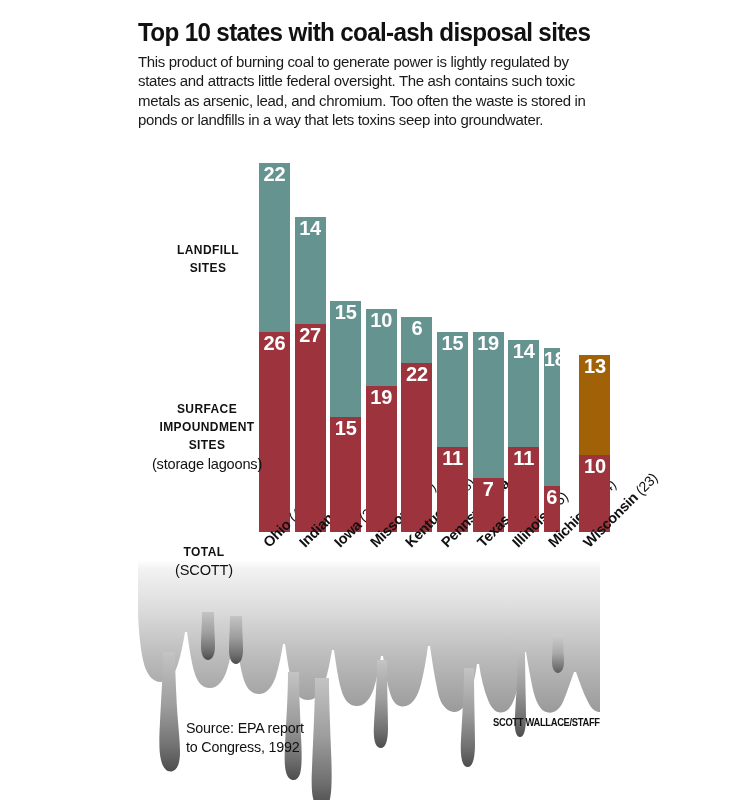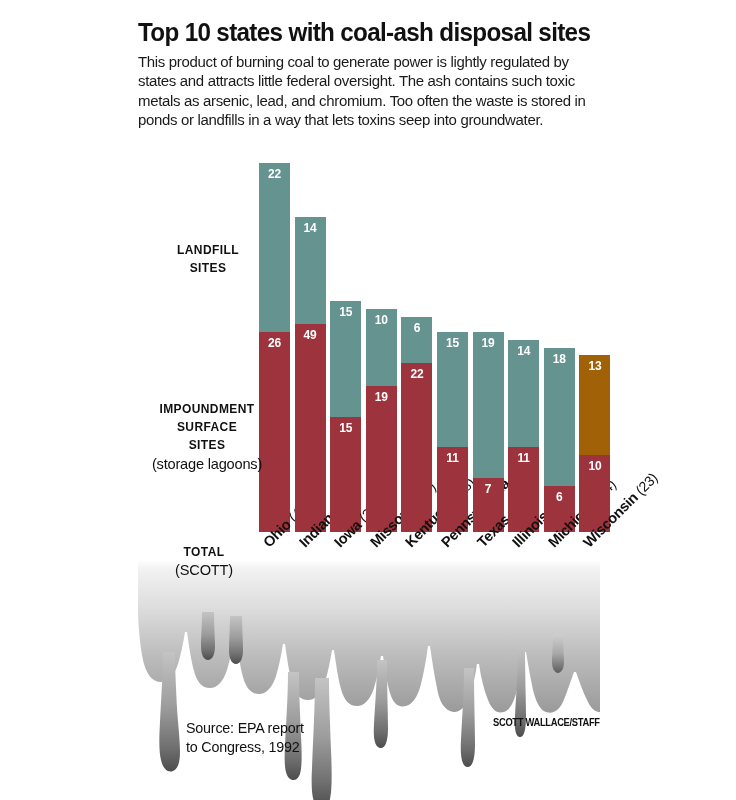--- a/index.html
+++ b/index.html
@@ -85,21 +85,21 @@
   .seg-landfill { background: #649390; }
   .seg-surface  { background: #9d333c; }
   .seg-label {
     position: absolute;
     top: 3px;
     left: 0;
     width: 100%;
     text-align: center;
     font-family: "Liberation Sans", sans-serif;
     font-weight: bold;
-    font-size: 12px;
+    font-size: 20px;
     line-height: 17px;
     color: #ffffff;
     letter-spacing: -0.2px;
   }
 
   
   .state-label {
     position: absolute;
     font-family: "Liberation Sans", sans-serif;
     font-weight: bold;
@@ -323,21 +323,21 @@
         <div class="seg seg-surface" style="height: 199.862px; background: rgb(157, 51, 60);">
           <span class="seg-label">26</span>
         </div>
       </div>
       <div class="state-label" style="left: 260px; top: 527px;"><span>Ohio </span><span class="total">(48)</span></div>
       <div class="bar-group" style="left: 294.6px; bottom: 280px; width: 31px;">
         <div class="seg seg-landfill" style="height: 107.618px; background: rgb(100, 147, 144);">
           <span class="seg-label">14</span>
         </div>
         <div class="seg seg-surface" style="height: 207.549px; background: rgb(157, 51, 60);">
-          <span class="seg-label">49</span>
+          <span class="seg-label">27</span>
         </div>
       </div>
       <div class="state-label" style="left: 295.6px; top: 527px;"><span>Indiana </span><span class="total">(41)</span></div>
       <div class="bar-group" style="left: 330.2px; bottom: 280px; width: 31px;">
         <div class="seg seg-landfill" style="height: 115.305px; background: rgb(100, 147, 144);">
           <span class="seg-label">15</span>
         </div>
         <div class="seg seg-surface" style="height: 115.305px; background: rgb(157, 51, 60);">
           <span class="seg-label">15</span>
         </div>
@@ -381,21 +381,21 @@
       <div class="state-label" style="left: 473.6px; top: 527px;"><span>Texas </span><span class="total">(26)</span></div>
       <div class="bar-group" style="left: 508.2px; bottom: 280px; width: 31px;">
         <div class="seg seg-landfill" style="height: 107.618px; background: rgb(100, 147, 144);">
           <span class="seg-label">14</span>
         </div>
         <div class="seg seg-surface" style="height: 84.557px; background: rgb(157, 51, 60);">
           <span class="seg-label">11</span>
         </div>
       </div>
       <div class="state-label" style="left: 509.2px; top: 527px;"><span>Illinois </span><span class="total">(25)</span></div>
-      <div class="bar-group" style="left: 543.8px; bottom: 280px; width: 31px;">
+      <div class="bar-group" style="left: 543.8px; bottom: 280px; width: 16px;">
         <div class="seg seg-landfill" style="height: 138.366px; background: rgb(100, 147, 144);">
           <span class="seg-label">18</span>
         </div>
         <div class="seg seg-surface" style="height: 46.122px; background: rgb(157, 51, 60);">
           <span class="seg-label">6</span>
         </div>
       </div>
       <div class="state-label" style="left: 544.8px; top: 527px;"><span>Michigan </span><span class="total">(24)</span></div>
       <div class="bar-group" style="left: 579.4px; bottom: 280px; width: 31px;">
         <div class="seg seg-landfill" style="height: 99.931px; background: #a16207;">
@@ -407,22 +407,22 @@
       </div>
       <div class="state-label" style="left: 580.4px; top: 527px;"><span>Wisconsin </span><span class="total">(23)</span></div>
     </div>
 
   <div class="axis-cat" id="label-landfill">
     <span class="big">LANDFILL</span>
     <span class="big">SITES</span>
   </div>
 
   <div class="axis-cat" id="label-surface">
+    <span class="big">SURFACE</span>
     <span class="big">IMPOUNDMENT</span>
-    <span class="big">SURFACE</span>
     <span class="big">SITES</span>
     <span class="small">(storage lagoons)</span>
   </div>
 
   <div class="axis-cat" id="label-state">
     <span class="big">TOTAL</span>
     <span class="small">(SCOTT)</span>
   </div>
 
   <div class="source-note">

